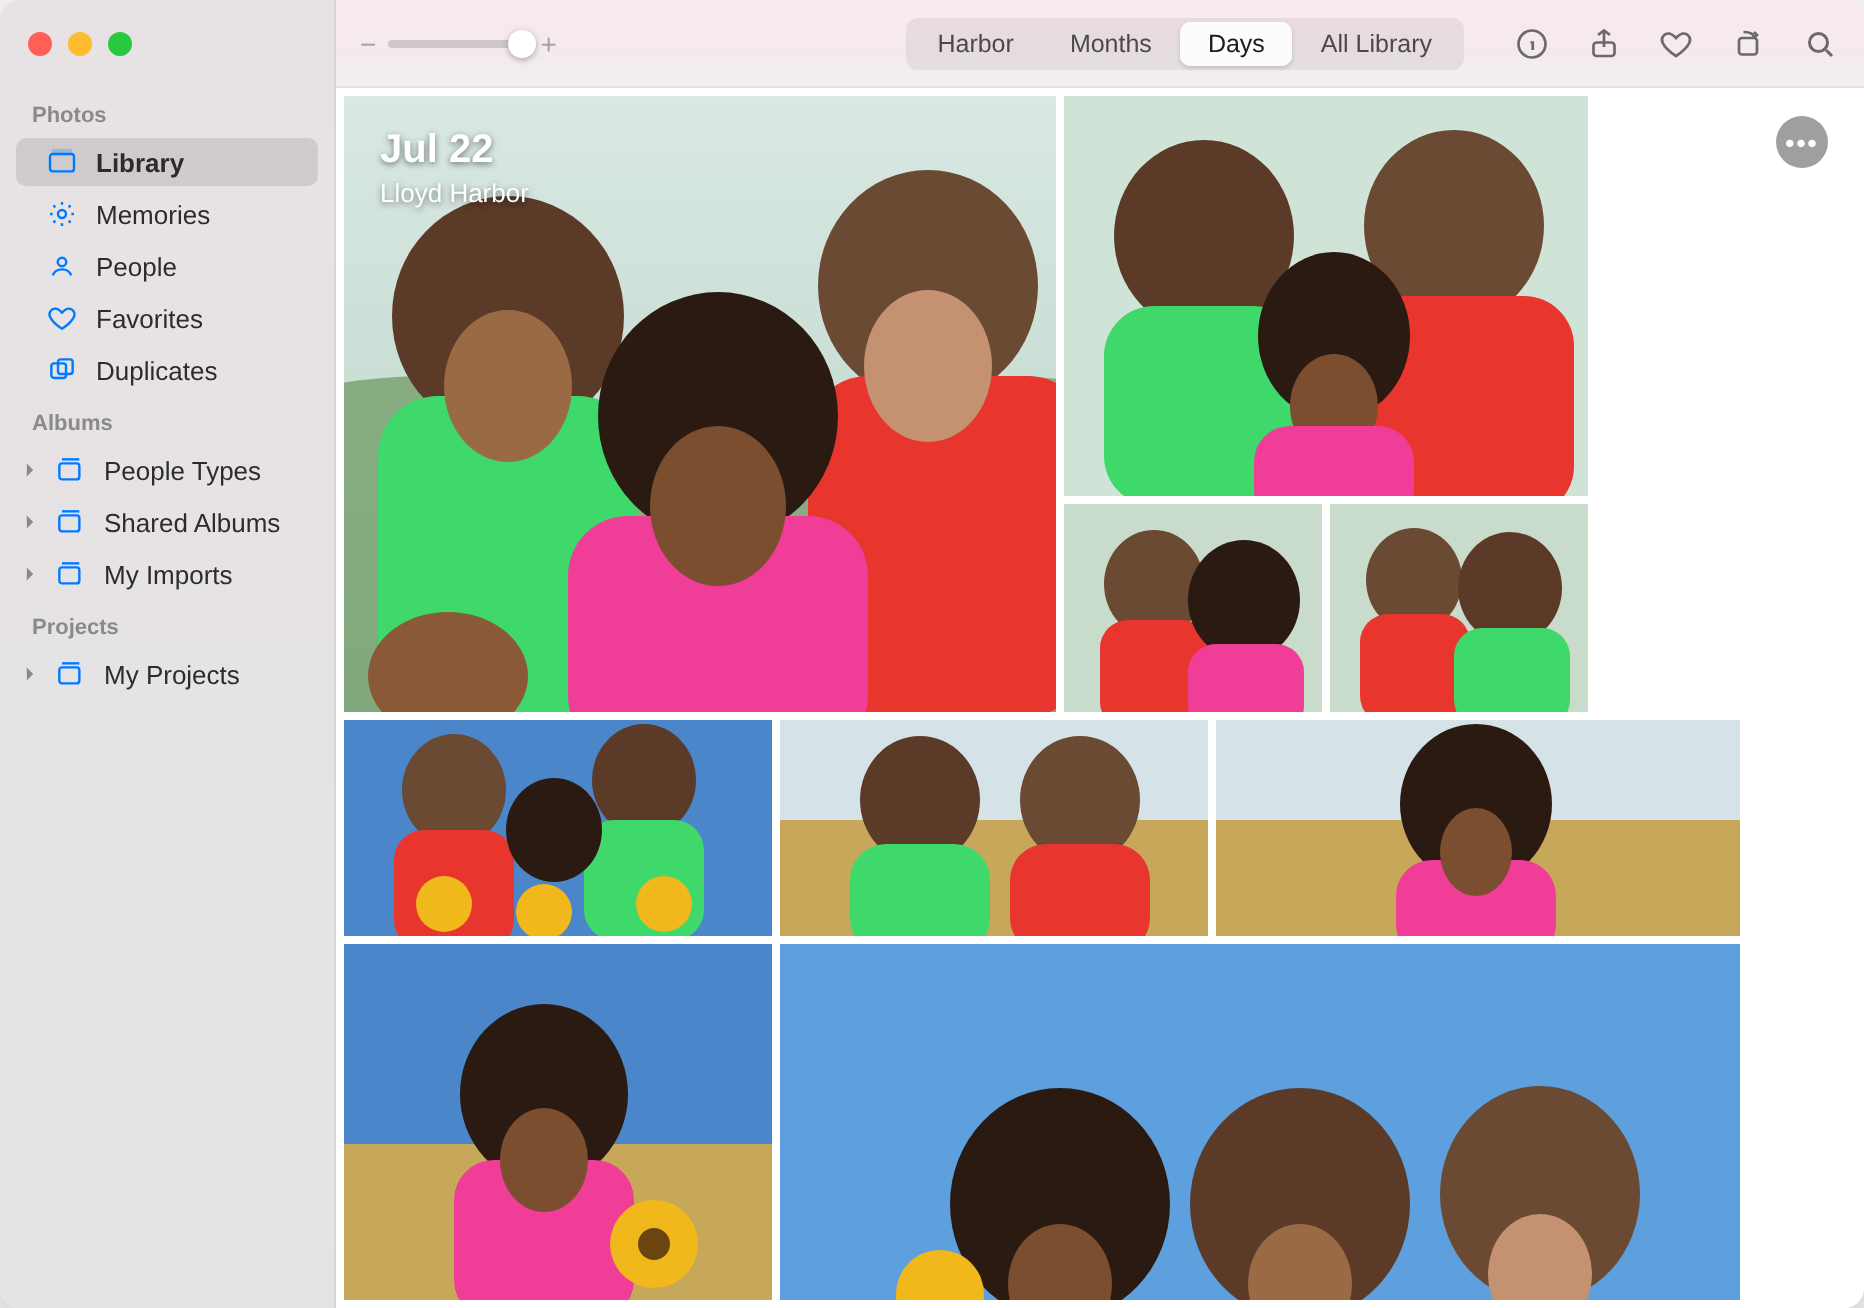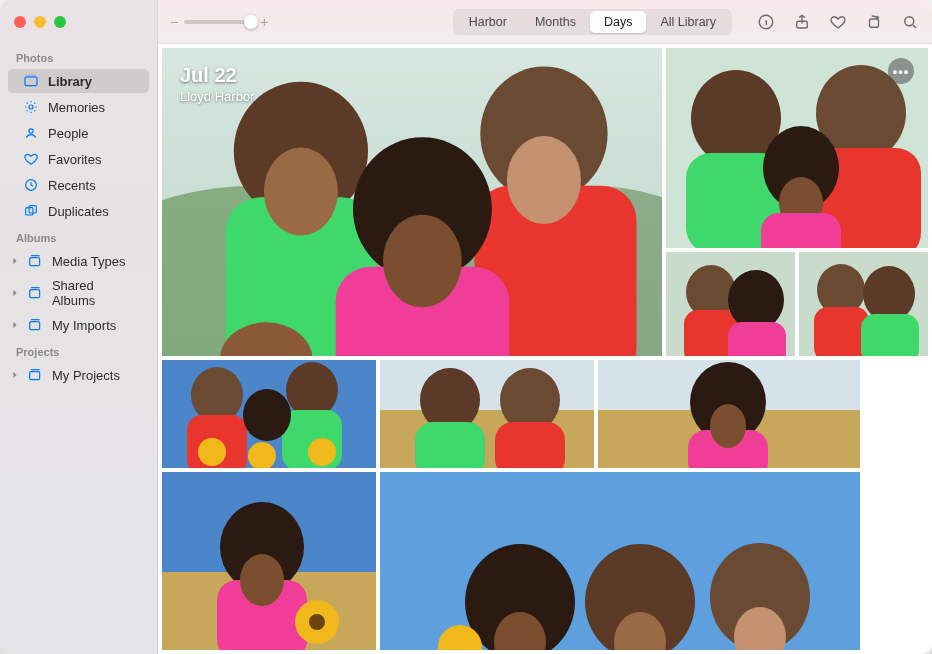--- a/index.html
+++ b/index.html
@@ -166,21 +166,21 @@
       padding: 4px 4px 0 4px;
       position: relative;
     }
     .row { display: flex; gap: 4px; margin-bottom: 4px; }
     .tile {
       position: relative;
       overflow: hidden;
     }
     .tile svg { width: 100%; height: 100%; display: block; }
     .hero {
-      width: 500px;
+      width: 356px;
       height: 308px;
     }
     .right-col {
       display: flex;
       flex-direction: column;
       gap: 4px;
       width: 262px;
     }
     .hero-label {
       position: absolute;
@@ -256,29 +256,20 @@
 
     <div class="nav-item">
       <span class="nav-icon">
         <svg viewBox="0 0 24 24" fill="none" stroke="currentColor" stroke-width="1.8">
             <path d="M12 20s-7-4.5-9-9c-1.3-3 1-6 4-6 2 0 3.3 1.2 5 3 1.7-1.8 3-3 5-3 3 0 5.3 3 4 6-2 4.5-9 9-9 9z"></path>
           </svg>
       </span>
       <span>Favorites</span>
     </div>
 
-    <div class="nav-item">
-      <span class="nav-icon">
-        <svg viewBox="0 0 24 24" fill="none" stroke="currentColor" stroke-width="1.8">
-            <circle cx="12" cy="12" r="8"></circle>
-            <path d="M12 8v4l3 2"></path>
-          </svg>
-      </span>
-      <span>Recents</span>
-    </div>
 
 
     <div class="nav-item">
       <span class="nav-icon">
         <svg viewBox="0 0 24 24" fill="none" stroke="currentColor" stroke-width="1.8">
             <rect x="4" y="7" width="11" height="11" rx="2"></rect>
             <rect x="9" y="4" width="11" height="11" rx="2"></rect>
           </svg>
       </span>
       <span>Duplicates</span>
@@ -291,21 +282,21 @@
           <svg viewBox="0 0 10 10" fill="currentColor">
             <path d="M3 1l4 4-4 4z"></path>
           </svg>
         </span>
       <span class="nav-icon">
         <svg viewBox="0 0 24 24" fill="none" stroke="currentColor" stroke-width="1.8">
             <rect x="4" y="7" width="15" height="12" rx="2"></rect>
             <path d="M6 4h13"></path>
           </svg>
       </span>
-      <span>Media Types</span>
+      <span>People Types</span>
     </div>
 
     <div class="nav-item with-chev">
       <span class="nav-disclosure">
           <svg viewBox="0 0 10 10" fill="currentColor">
             <path d="M3 1l4 4-4 4z"></path>
           </svg>
         </span>
       <span class="nav-icon">
         <svg viewBox="0 0 24 24" fill="none" stroke="currentColor" stroke-width="1.8">

